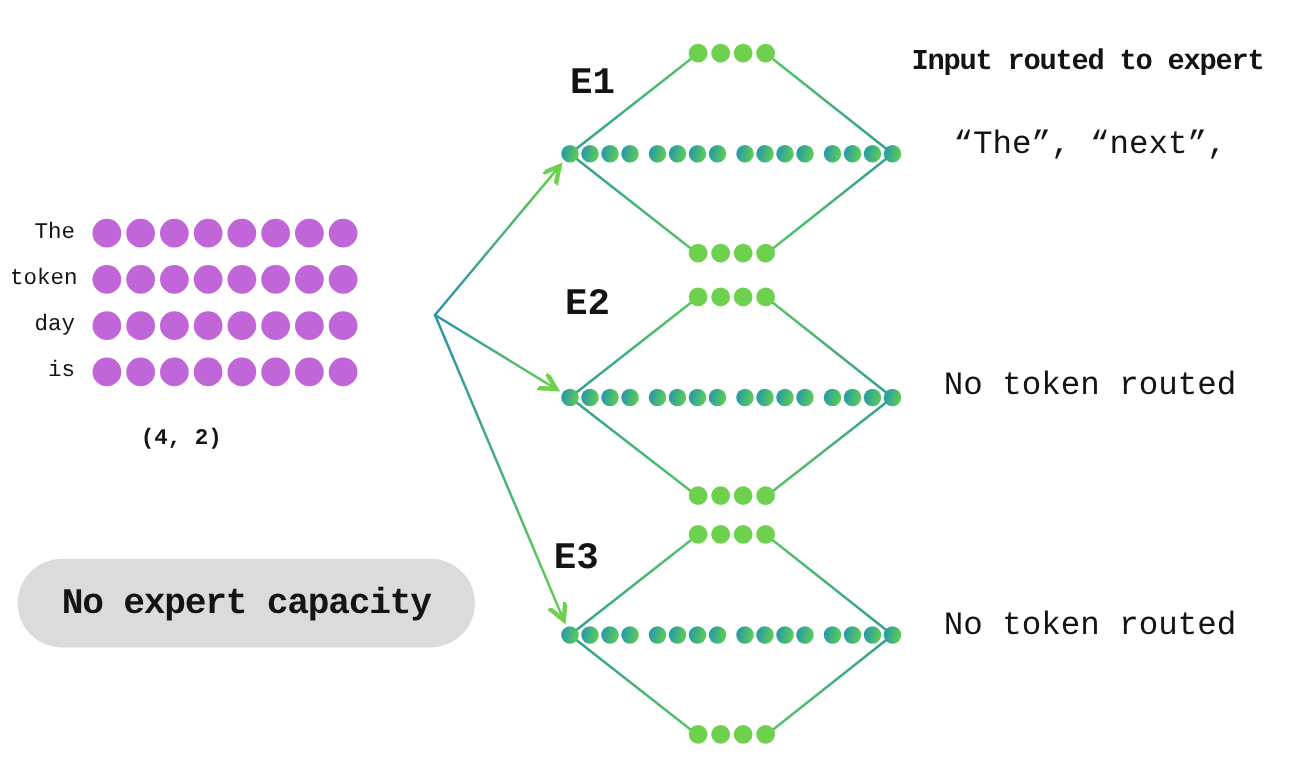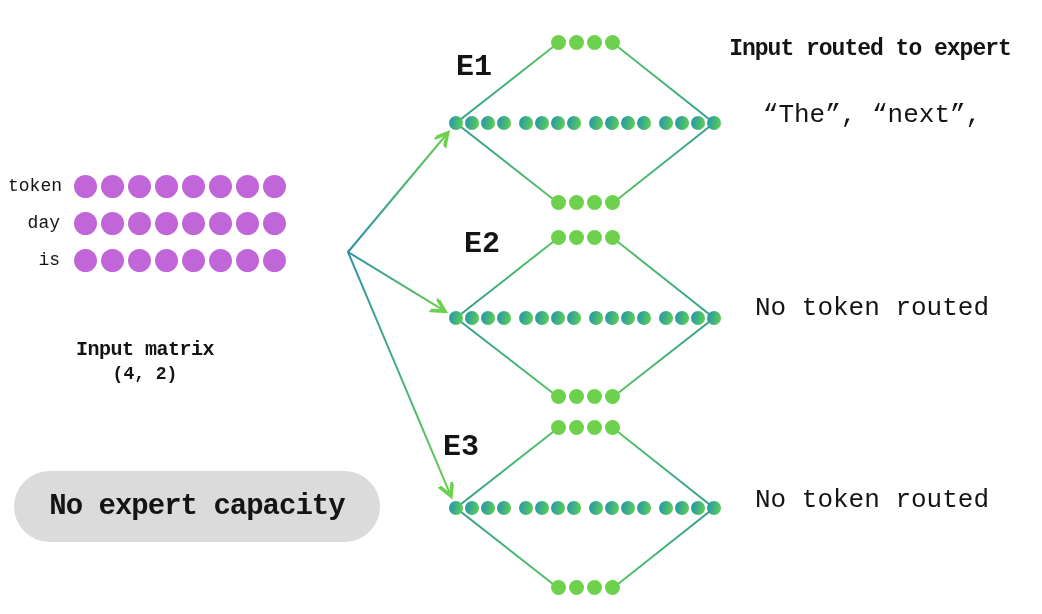--- a/index.html
+++ b/index.html
@@ -121,20 +121,33 @@
       <line x1="348" y1="252" x2="444.05405432887255" y2="310.69969986764437" stroke="url(#lg10)" stroke-width="2" stroke-linecap="round" marker-end="url(#arrowhead)"></line>
       <line x1="456" y1="508" x2="558" y2="428" stroke="url(#lg11)" stroke-width="2" stroke-linecap="round"></line>
       <line x1="613" y1="428" x2="714" y2="508" stroke="url(#lg12)" stroke-width="2" stroke-linecap="round"></line>
       <line x1="456" y1="508" x2="558" y2="588" stroke="url(#lg13)" stroke-width="2" stroke-linecap="round"></line>
       <line x1="613" y1="588" x2="714" y2="508" stroke="url(#lg14)" stroke-width="2" stroke-linecap="round"></line>
       <line x1="348" y1="252" x2="450.5581929243399" y2="495.1009017465834" stroke="url(#lg15)" stroke-width="2" stroke-linecap="round" marker-end="url(#arrowhead)"></line>
     </svg>
 
   <div class="matrix" id="matrix">
       <div class="matrix-row">
+        <div class="token-label">The</div>
+        <div class="matrix-dots">
+          <div class="dot input-dot" style="background: rgb(192, 102, 216);"></div>
+          <div class="dot input-dot" style="background: rgb(192, 102, 216);"></div>
+          <div class="dot input-dot" style="background: rgb(192, 102, 216);"></div>
+          <div class="dot input-dot" style="background: rgb(192, 102, 216);"></div>
+          <div class="dot input-dot" style="background: rgb(192, 102, 216);"></div>
+          <div class="dot input-dot" style="background: rgb(192, 102, 216);"></div>
+          <div class="dot input-dot" style="background: rgb(192, 102, 216);"></div>
+          <div class="dot input-dot" style="background: rgb(192, 102, 216);"></div>
+        </div>
+      </div>
+      <div class="matrix-row">
         <div class="token-label">token</div>
         <div class="matrix-dots">
           <div class="dot input-dot" style="background: rgb(192, 102, 216);"></div>
           <div class="dot input-dot" style="background: rgb(192, 102, 216);"></div>
           <div class="dot input-dot" style="background: rgb(192, 102, 216);"></div>
           <div class="dot input-dot" style="background: rgb(192, 102, 216);"></div>
           <div class="dot input-dot" style="background: rgb(192, 102, 216);"></div>
           <div class="dot input-dot" style="background: rgb(192, 102, 216);"></div>
           <div class="dot input-dot" style="background: rgb(192, 102, 216);"></div>
           <div class="dot input-dot" style="background: rgb(192, 102, 216);"></div>
@@ -162,25 +175,24 @@
           <div class="dot input-dot" style="background: rgb(192, 102, 216);"></div>
           <div class="dot input-dot" style="background: rgb(192, 102, 216);"></div>
           <div class="dot input-dot" style="background: rgb(192, 102, 216);"></div>
           <div class="dot input-dot" style="background: rgb(192, 102, 216);"></div>
           <div class="dot input-dot" style="background: rgb(192, 102, 216);"></div>
         </div>
       </div>
     </div>
 
   <div class="caption">
-    <div class="caption-line1">Input matrix</div>
     <div class="caption-line2">(4, 2)</div>
   </div>
 
-  <div class="pill" id="pill" style="background: rgb(219, 219, 219); margin-top: 24px;">
+  <div class="pill" id="pill" style="background: rgb(219, 219, 219);">
     <span class="pill-label">No expert capacity</span>
   </div>
 
   <div class="routing-header">Input routed to expert</div>
 
 <div class="expert-label" style="left: 474px; top: 67px;">E1</div>
     <div class="small-row" style="left: 551px; top: 35px;">
       <div class="dot small-dot" style="background: rgb(110, 209, 78);"></div>
       <div class="dot small-dot" style="background: rgb(110, 209, 78);"></div>
       <div class="dot small-dot" style="background: rgb(110, 209, 78);"></div>
@@ -214,21 +226,21 @@
       <div class="mid-group">
         <div class="dot mid-dot" style="background: linear-gradient(100deg, rgb(43, 156, 164) 15%, rgb(88, 202, 89) 85%);"></div>
         <div class="dot mid-dot" style="background: linear-gradient(100deg, rgb(43, 156, 164) 15%, rgb(88, 202, 89) 85%);"></div>
         <div class="dot mid-dot" style="background: linear-gradient(100deg, rgb(43, 156, 164) 15%, rgb(88, 202, 89) 85%);"></div>
         <div class="dot mid-dot" style="background: linear-gradient(100deg, rgb(43, 156, 164) 15%, rgb(88, 202, 89) 85%);"></div>
       </div>
     </div>
     <div class="routed-block" style="top: 98px;">
       <div class="routed-line">“The”, “next”,</div>
     </div>
-    <div class="expert-label" style="left: 482px; top: 244px;">E2</div>
+    <div class="expert-label" style="left: 470px; top: 244px;">E2</div>
     <div class="small-row" style="left: 551px; top: 230px;">
       <div class="dot small-dot" style="background: rgb(110, 209, 78);"></div>
       <div class="dot small-dot" style="background: rgb(110, 209, 78);"></div>
       <div class="dot small-dot" style="background: rgb(110, 209, 78);"></div>
       <div class="dot small-dot" style="background: rgb(110, 209, 78);"></div>
     </div>
     <div class="small-row" style="left: 551px; top: 389px;">
       <div class="dot small-dot" style="background: rgb(110, 209, 78);"></div>
       <div class="dot small-dot" style="background: rgb(110, 209, 78);"></div>
       <div class="dot small-dot" style="background: rgb(110, 209, 78);"></div>

